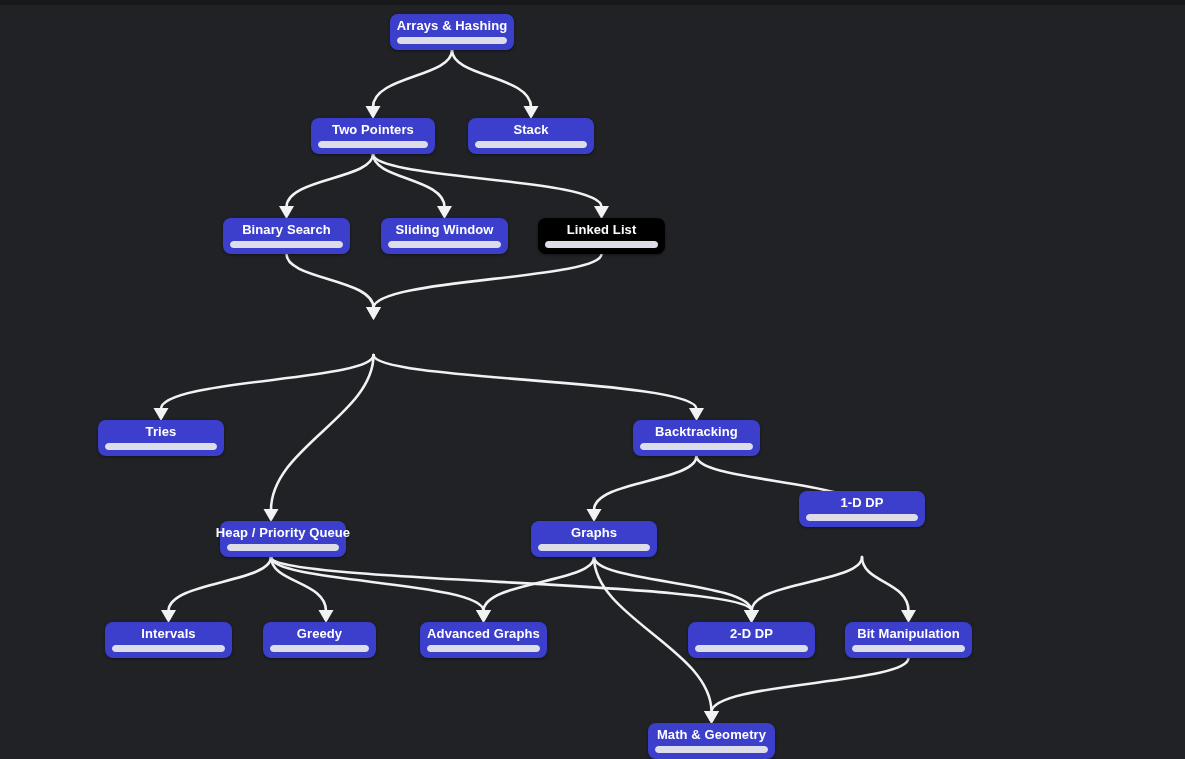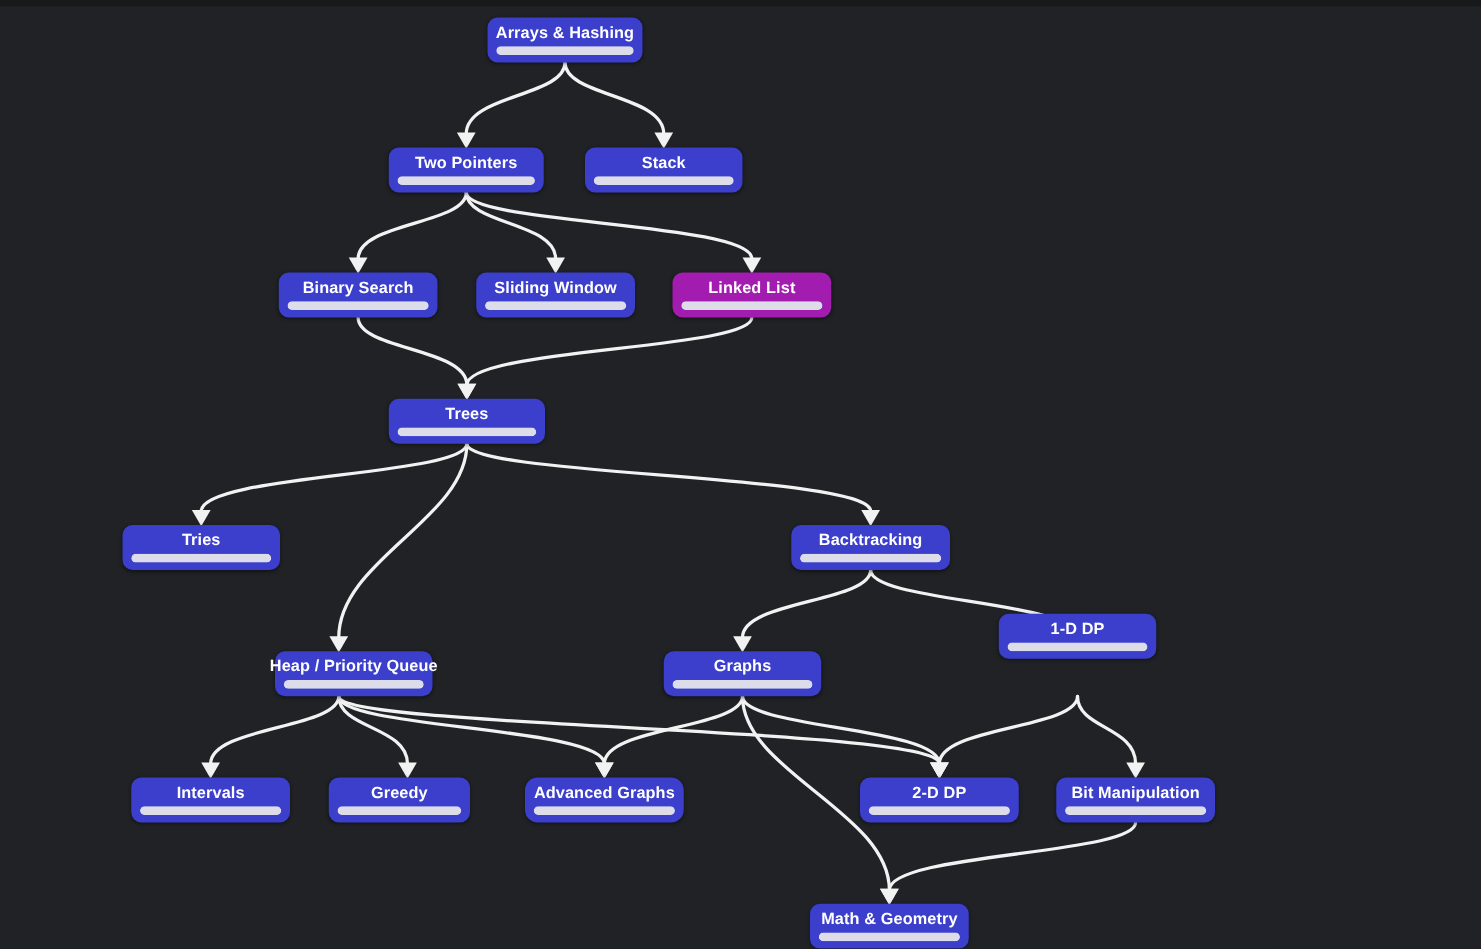--- a/index.html
+++ b/index.html
@@ -155,28 +155,22 @@
         <div class="progress-track" style="background: rgb(74, 78, 214);">
           <div class="progress-fill" style="width: 100%; background: rgb(221, 221, 233);"></div>
         </div>
       </div>
       <div class="node" style="left: 381px; top: 218px; width: 127px; height: 36px; background: rgb(59, 63, 204);">
         <div class="node-label">Sliding Window</div>
         <div class="progress-track" style="background: rgb(74, 78, 214);">
           <div class="progress-fill" style="width: 100%; background: rgb(221, 221, 233);"></div>
         </div>
       </div>
-      <div class="node" style="left: 538px; top: 218px; width: 127px; height: 36px; background: #a21caf;">
+      <div class="node" style="left: 538px; top: 218px; width: 127px; height: 36px; background: #000000;">
         <div class="node-label">Linked List</div>
-        <div class="progress-track" style="background: rgb(74, 78, 214);">
-          <div class="progress-fill" style="width: 100%; background: rgb(221, 221, 233);"></div>
-        </div>
-      </div>
-      <div class="node" style="left: 311px; top: 319px; width: 125px; height: 36px; background: rgb(59, 63, 204);">
-        <div class="node-label">Trees</div>
         <div class="progress-track" style="background: rgb(74, 78, 214);">
           <div class="progress-fill" style="width: 100%; background: rgb(221, 221, 233);"></div>
         </div>
       </div>
       <div class="node" style="left: 98px; top: 420px; width: 126px; height: 36px; background: rgb(59, 63, 204);">
         <div class="node-label">Tries</div>
         <div class="progress-track" style="background: rgb(74, 78, 214);">
           <div class="progress-fill" style="width: 100%; background: rgb(221, 221, 233);"></div>
         </div>
       </div>
@@ -209,21 +203,21 @@
         <div class="progress-track" style="background: rgb(74, 78, 214);">
           <div class="progress-fill" style="width: 100%; background: rgb(221, 221, 233);"></div>
         </div>
       </div>
       <div class="node" style="left: 263px; top: 622px; width: 113px; height: 36px; background: rgb(59, 63, 204);">
         <div class="node-label">Greedy</div>
         <div class="progress-track" style="background: rgb(74, 78, 214);">
           <div class="progress-fill" style="width: 100%; background: rgb(221, 221, 233);"></div>
         </div>
       </div>
-      <div class="node" style="left: 420px; top: 622px; width: 127px; height: 36px; background: rgb(59, 63, 204); border-radius: 10px;">
+      <div class="node" style="left: 420px; top: 622px; width: 127px; height: 36px; background: rgb(59, 63, 204);">
         <div class="node-label">Advanced Graphs</div>
         <div class="progress-track" style="background: rgb(74, 78, 214);">
           <div class="progress-fill" style="width: 100%; background: rgb(221, 221, 233);"></div>
         </div>
       </div>
       <div class="node" style="left: 688px; top: 622px; width: 127px; height: 36px; background: rgb(59, 63, 204);">
         <div class="node-label">2-D DP</div>
         <div class="progress-track" style="background: rgb(74, 78, 214);">
           <div class="progress-fill" style="width: 100%; background: rgb(221, 221, 233);"></div>
         </div>

